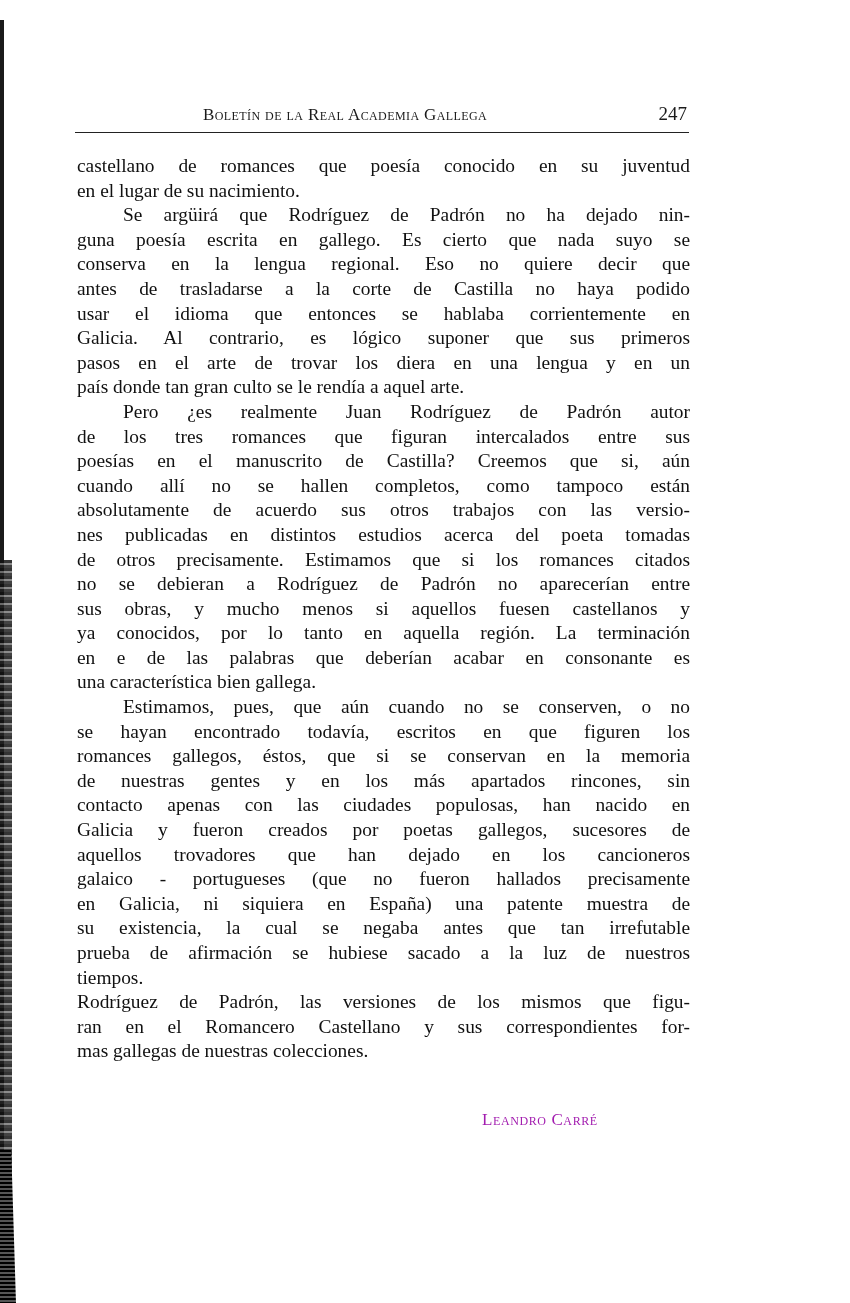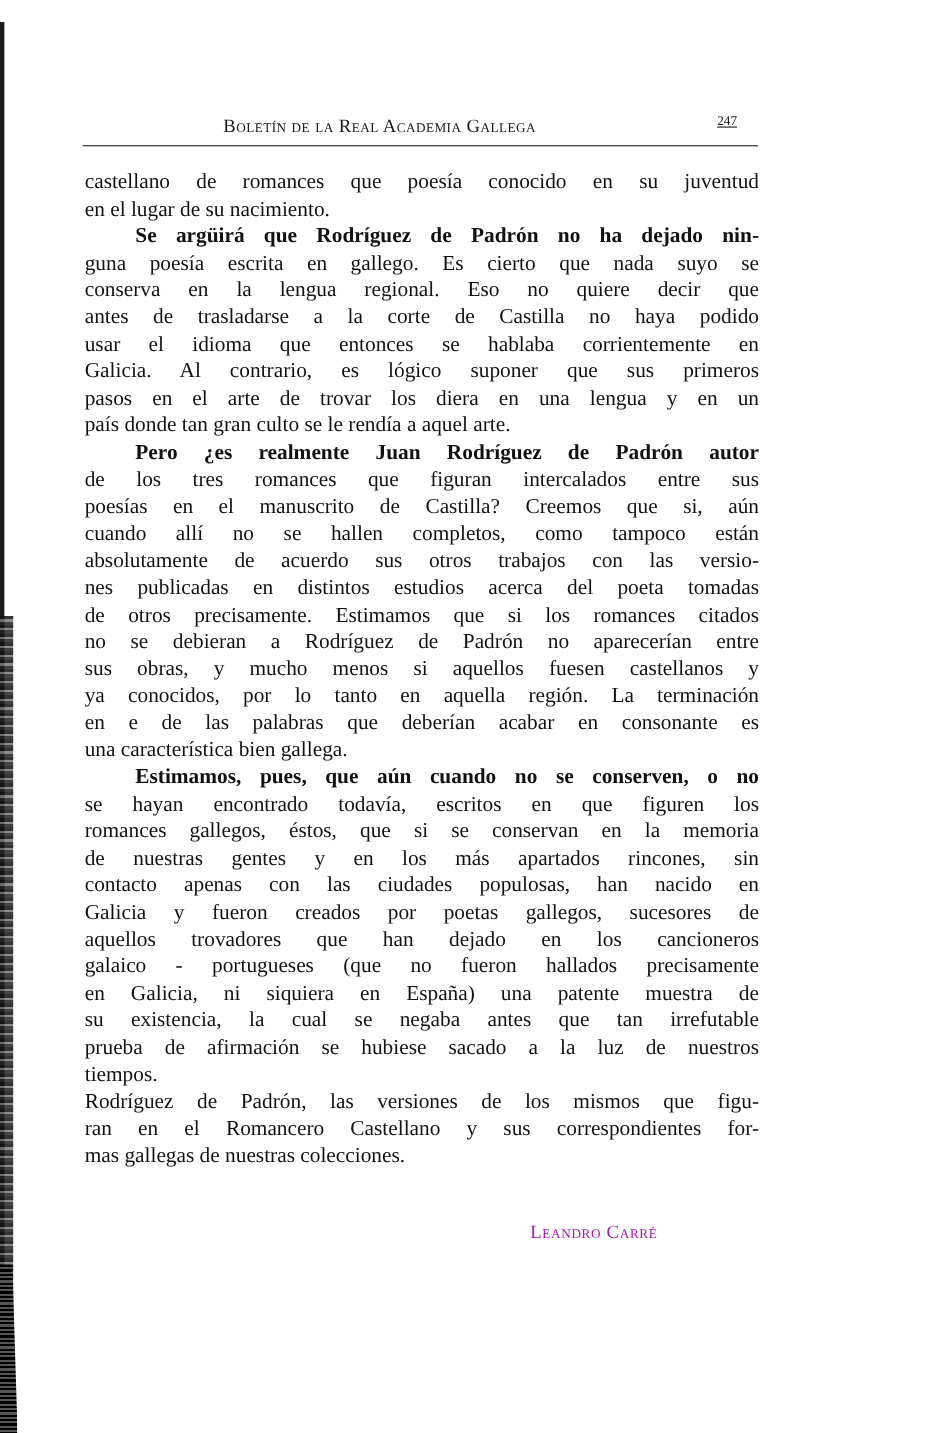--- a/index.html
+++ b/index.html
@@ -54,25 +54,24 @@
       top: 5px;
       font-size: 17px;
       font-variant: small-caps;
       letter-spacing: 0.4px;
       color: #1a1a1a;
       white-space: nowrap;
       font-family: Liberation Serif, serif;
     }
     .page-number {
       position: absolute;
-      right: 19px;
+      right: 2px;
       top: 3px;
-      font-size: 12px;
+      font-size: 19px;
       color: #1a1a1a;
-      text-decoration: underline;
     }
     .header-rule {
       position: absolute;
       left: 75px;
       top: 132px;
       width: 614px;
       height: 1px;
       background: #222;
     }
     .body-text {
@@ -89,21 +88,20 @@
       white-space: nowrap;
       text-align: justify;
       text-align-last: justify;
       overflow: visible;
     }
     .line.last {
       text-align-last: left;
     }
     .line.indent {
       padding-left: 46px;
-      font-weight: bold;
     }
     .signature {
       position: absolute;
       left: 482px;
       top: 1110px;
       font-size: 17px;
       font-variant: small-caps;
       letter-spacing: 0.6px;
       color: #a21caf;
     }

